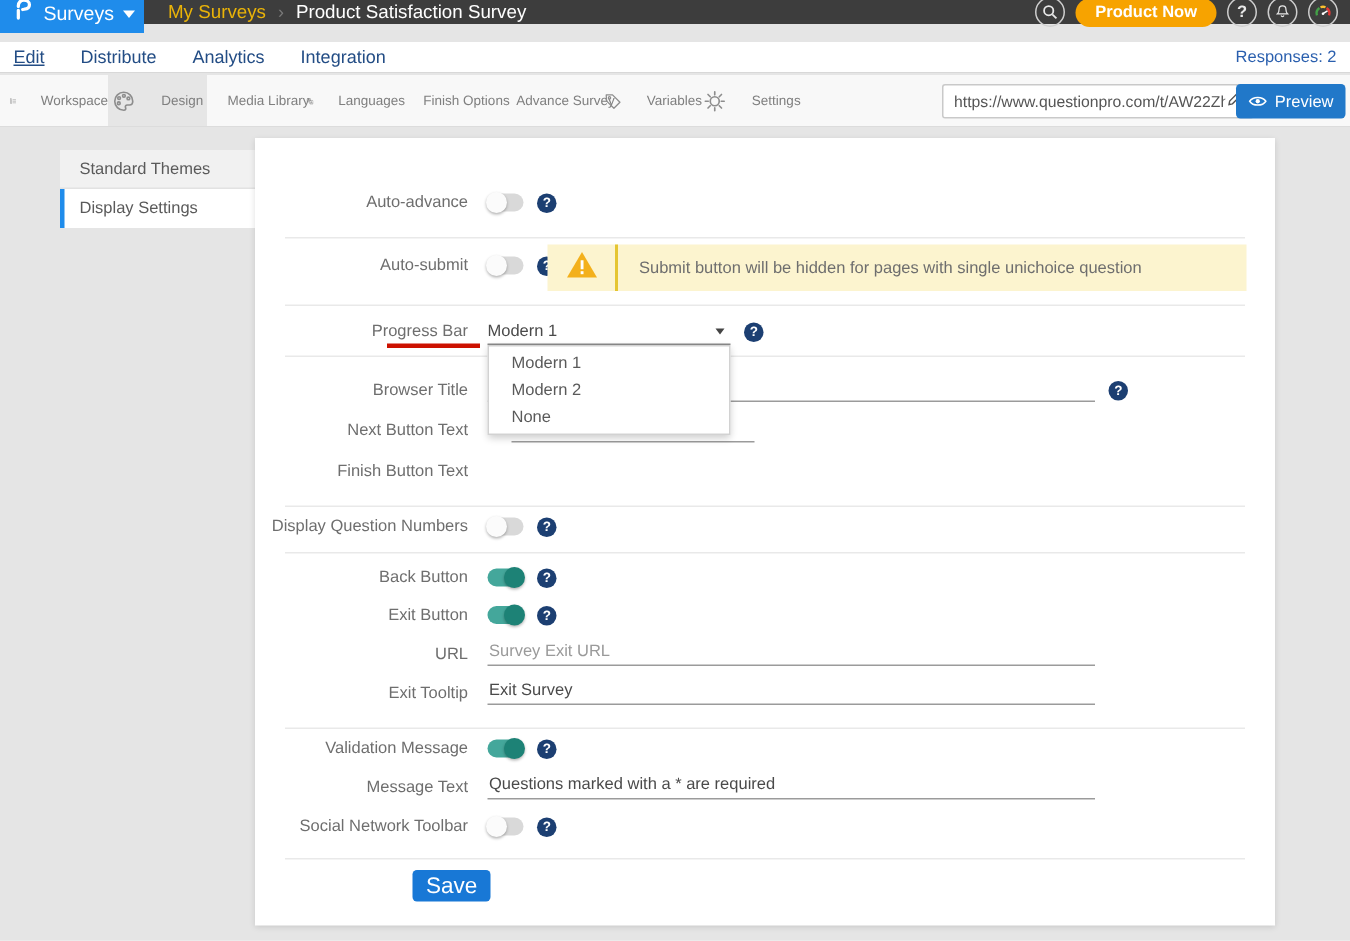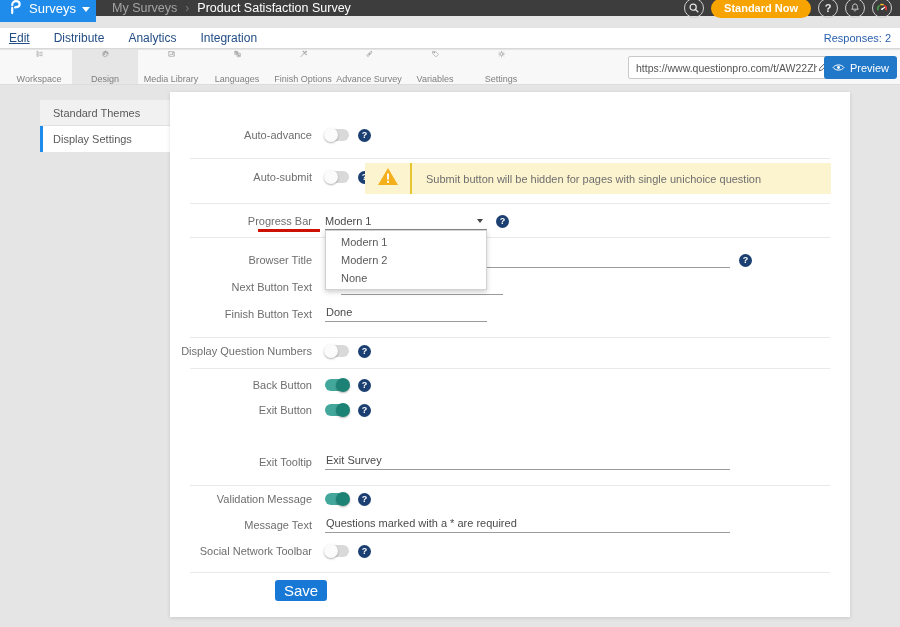--- a/index.html
+++ b/index.html
@@ -5,36 +5,36 @@
   * { margin:0; padding:0; box-sizing:border-box; }
   html,body { width:900px; height:627px; font-family:"Liberation Sans",sans-serif; background:#e5e5e5; overflow:hidden; }
   .stage { position:relative; width:900px; height:627px; }
 
   
   .topbar { position:absolute; top:0; left:0; width:900px; height:16px; background:#3d3d3d; display:flex; align-items:center; }
   .logo-block { width:96px; height:28px; background:#1f8ceb; display:flex; align-items:center; padding-left:8px; gap:6px; cursor:pointer; }
   .app-menu-label { color:#fff; font-size:13px; }
   .caret-down-white { width:0; height:0; border-left:4px solid transparent; border-right:4px solid transparent; border-top:5px solid #fff; margin-top:2px; }
   .breadcrumb { display:flex; align-items:center; gap:8px; margin-left:16px; font-size:12.5px; }
-  .crumb-parent { color:#a3a3a3; cursor:pointer; }
+  .crumb-parent { color:#eab308; cursor:pointer; }
   .crumb-sep { color:#7a7a7a; font-size:12px; }
   .crumb-current { color:#ffffff; }
   .topbar-right { margin-left:auto; display:flex; align-items:center; gap:7px; padding-right:8px; }
   .circle-btn { width:20px; height:20px; border:1.5px solid #cfcfcf; border-radius:50%; display:flex; align-items:center; justify-content:center; color:#e8e8e8; font-size:11px; font-weight:bold; cursor:pointer; background:transparent; }
   .upgrade-btn { height:19px; background:#f7a300; border:none; border-radius:10px; color:#fff; font-size:11px; font-weight:bold; padding:0 13px; cursor:pointer; font-family:"Liberation Sans",sans-serif; }
 
   
   .navbar { position:absolute; top:28px; left:0; width:900px; height:21px; background:#fff; border-bottom:1px solid #d8d8d8; display:flex; align-items:center; padding:0 9px; }
   .nav-tab { font-size:12px; color:#234d85; margin-right:24px; cursor:pointer; }
   .nav-tab.active { text-decoration:underline; }
   .responses { margin-left:auto; font-size:11px; color:#2a5fae; }
 
   
   .toolbar { position:absolute; top:50px; left:0; width:900px; height:35px; background:#f8f8f8; border-bottom:1px solid #dcdcdc; display:flex; align-items:stretch; padding-left:6px; }
-  .tool { width:66px; display:flex; flex-direction:column; align-items:center; justify-content:center; gap:16px; cursor:pointer; }
+  .tool { width:66px; display:flex; flex-direction:row; align-items:center; justify-content:center; gap:16px; cursor:pointer; }
   .tool.active { background:#e6e6e6; }
   .tool-label { font-size:9px; color:#7f7f7f; white-space:nowrap; }
   .tool svg { stroke:#8d8d8d; fill:none; stroke-width:1.1; stroke-linecap:round; stroke-linejoin:round; }
   .url-box { position:absolute; right:64px; top:6px; width:208px; height:23px; border:1px solid #c9c9c9; border-radius:2px; background:#fff; display:flex; align-items:center; padding:0 5px 0 7px; }
   .url-input { flex:1; border:none; outline:none; font-size:10.5px; color:#555; font-family:"Liberation Sans",sans-serif; background:transparent; min-width:0; }
   .preview-btn { position:absolute; right:3px; top:6px; height:23px; background:#2178c9; border:none; border-radius:3px; color:#fff; font-size:11px; display:flex; align-items:center; gap:5px; padding:0 8px; cursor:pointer; font-family:"Liberation Sans",sans-serif; }
 
   
   .content { position:absolute; top:86px; left:0; width:900px; height:541px; background:#e5e5e5; }
   .sidebar { position:absolute; left:40px; top:14px; width:130px; }
@@ -102,21 +102,21 @@
       <span class="crumb-sep">›</span>
       <span class="crumb-current">Product Satisfaction Survey</span>
     </div>
     <div class="topbar-right">
       <span class="circle-btn">
         <svg width="12" height="12" viewBox="0 0 14 14">
             <circle cx="6" cy="6" r="3.6" stroke="#e8e8e8" stroke-width="1.4" fill="none"></circle>
             <path d="M8.8 8.8 L12 12" stroke="#e8e8e8" stroke-width="1.4"></path>
           </svg>
       </span>
-      <button class="upgrade-btn">Standard Now</button>
+      <button class="upgrade-btn">Product Now</button>
       <span class="circle-btn">
           <span>?</span>
         </span>
       <span class="circle-btn">
         <svg width="12" height="12" viewBox="0 0 16 16">
             <path d="M8 2.6 c1.9 0 3.1 1.4 3.1 3.3 c0 2.4 .8 3.1 1.4 3.7 H3.5 C4.1 9 4.9 8.3 4.9 5.9 C4.9 4 6.1 2.6 8 2.6 z" stroke="#e8e8e8" stroke-width="1.1" fill="none"></path>
             <path d="M6.7 11.2 a1.4 1.4 0 0 0 2.6 0" stroke="#e8e8e8" stroke-width="1.1" fill="none"></path>
           </svg>
       </span>
       <span class="circle-btn">
@@ -295,23 +295,20 @@
 
       <div class="row" style="top:186px;gap:16px;">
         <span class="lbl">Next Button Text</span>
         <span class="ctl">
           <input class="uinput w-short" value="Next" style="">
         </span>
       </div>
 
       <div class="row" style="top:213px;">
         <span class="lbl">Finish Button Text</span>
-        <span class="ctl">
-          <input class="uinput w-short" value="Done" style="">
-        </span>
       </div>
 
       <div class="divider" style="top:245px;"></div>
 
       <div class="row" style="top:250px;">
         <span class="lbl">Display Question Numbers</span>
         <span class="ctl">
           <span class="toggle off">
               <span class="knob"></span>
             </span>
@@ -334,20 +331,26 @@
       <div class="row" style="top:309px;">
         <span class="lbl">Exit Button</span>
         <span class="ctl">
           <span class="toggle on">
               <span class="knob"></span>
             </span>
           <span class="help-badge">?</span>
         </span>
       </div>
 
+      <div class="row" style="top:335px;">
+        <span class="lbl">URL</span>
+        <span class="ctl">
+          <input class="uinput w-long" placeholder="Survey Exit URL" style="">
+        </span>
+      </div>
 
       <div class="row" style="top:361px;">
         <span class="lbl">Exit Tooltip</span>
         <span class="ctl">
           <input class="uinput w-long" value="Exit Survey" style="">
         </span>
       </div>
 
       <div class="divider" style="top:393px;"></div>
 

